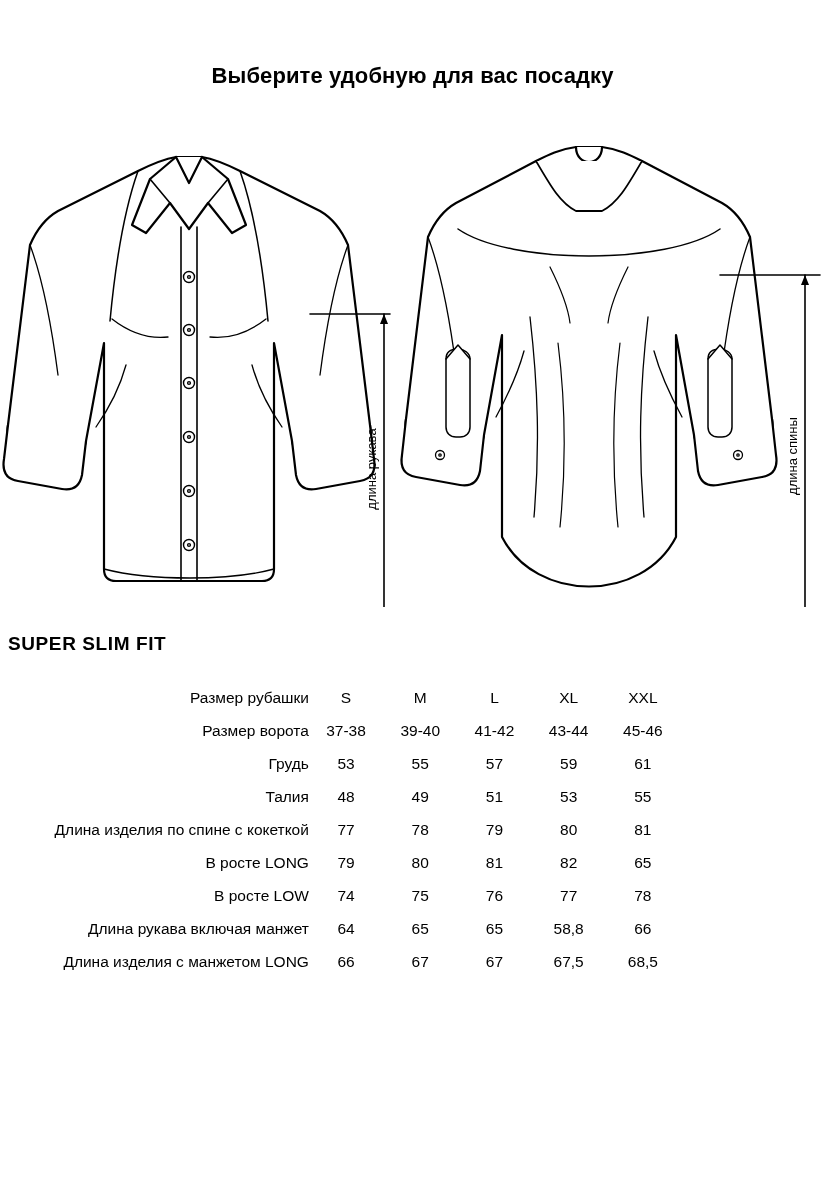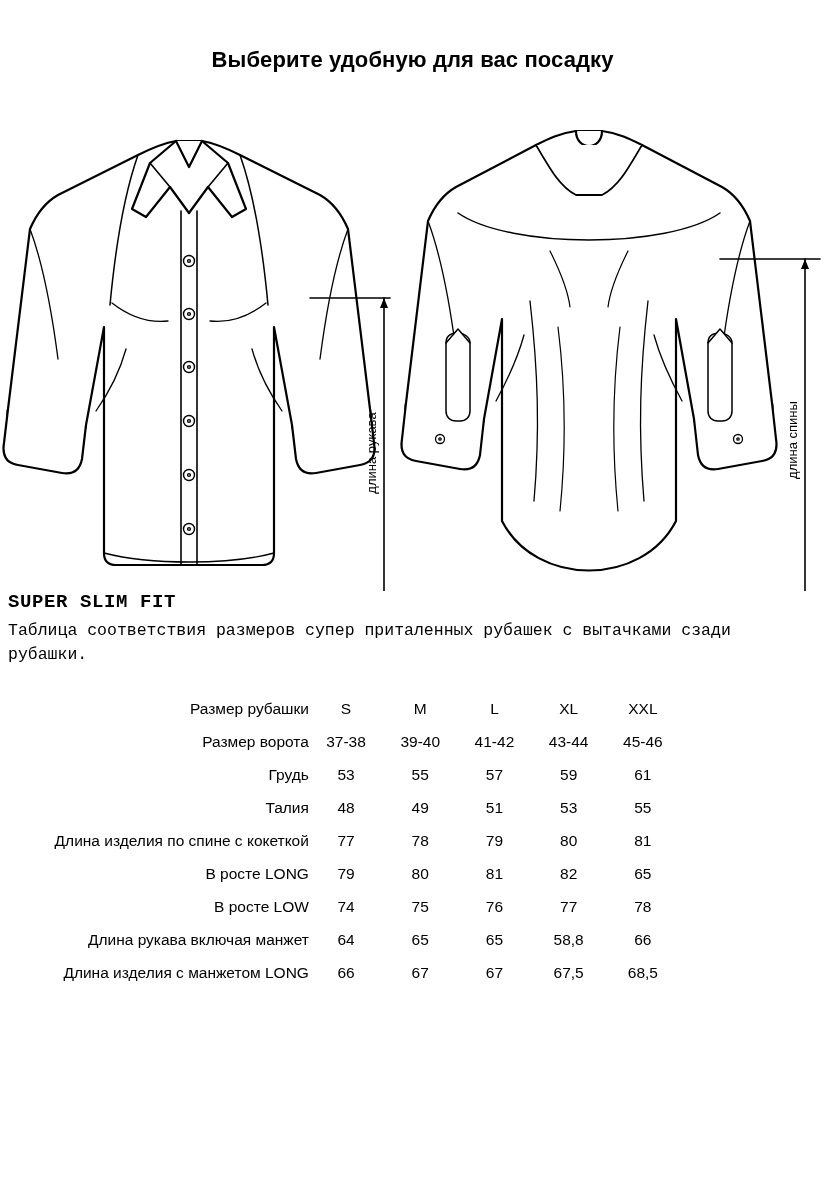--- a/index.html
+++ b/index.html
@@ -18,36 +18,36 @@
   .page {
     position: relative;
     width: 825px;
     height: 1200px;
     box-sizing: border-box;
   }
   .title {
     text-align: center;
     font-size: 22px;
     font-weight: bold;
-    margin: 0;
+    margin: 16px;
     padding-top: 47px;
     letter-spacing: 0.1px;
   }
   .diagram-area {
     position: relative;
     width: 825px;
     height: 500px;
     margin-top: 18px;
   }
   .diagram-area svg {
     display: block;
   }
   .fit-section {
     padding: 0 8px;
-    font-family: Liberation Mono, monospace;
+    margin-top: 26px;
   }
   .fit-name {
     font-size: 19px;
     font-weight: bold;
     letter-spacing: 0.6px;
     margin: 0 0 6px 0;
   }
   .fit-desc {
     font-size: 16.5px;
     line-height: 1.45;
@@ -228,21 +228,20 @@
         </g>
       </g>
 
       <text class="vlabel" x="376" y="362" transform="rotate(-90 376 362)" text-anchor="middle" font-family="Liberation Sans, sans-serif" font-size="13" fill="#000">длина рукава</text>
       <text class="vlabel" x="797" y="349" transform="rotate(-90 797 349)" text-anchor="middle" font-family="Liberation Sans, sans-serif" font-size="13" fill="#000">длина спины</text>
     </svg>
   </div>
 
   <div class="fit-section">
     <h2 class="fit-name">SUPER SLIM FIT</h2>
-    <p class="fit-desc">Таблица соответствия размеров супер приталенных рубашек с вытачками сзади рубашки.</p>
   </div>
 
   <table class="size-table">
     <colgroup>
       <col class="labelcol">
       <col class="sizecol">
         <col class="sizecol">
         <col class="sizecol">
         <col class="sizecol">
         <col class="sizecol">

